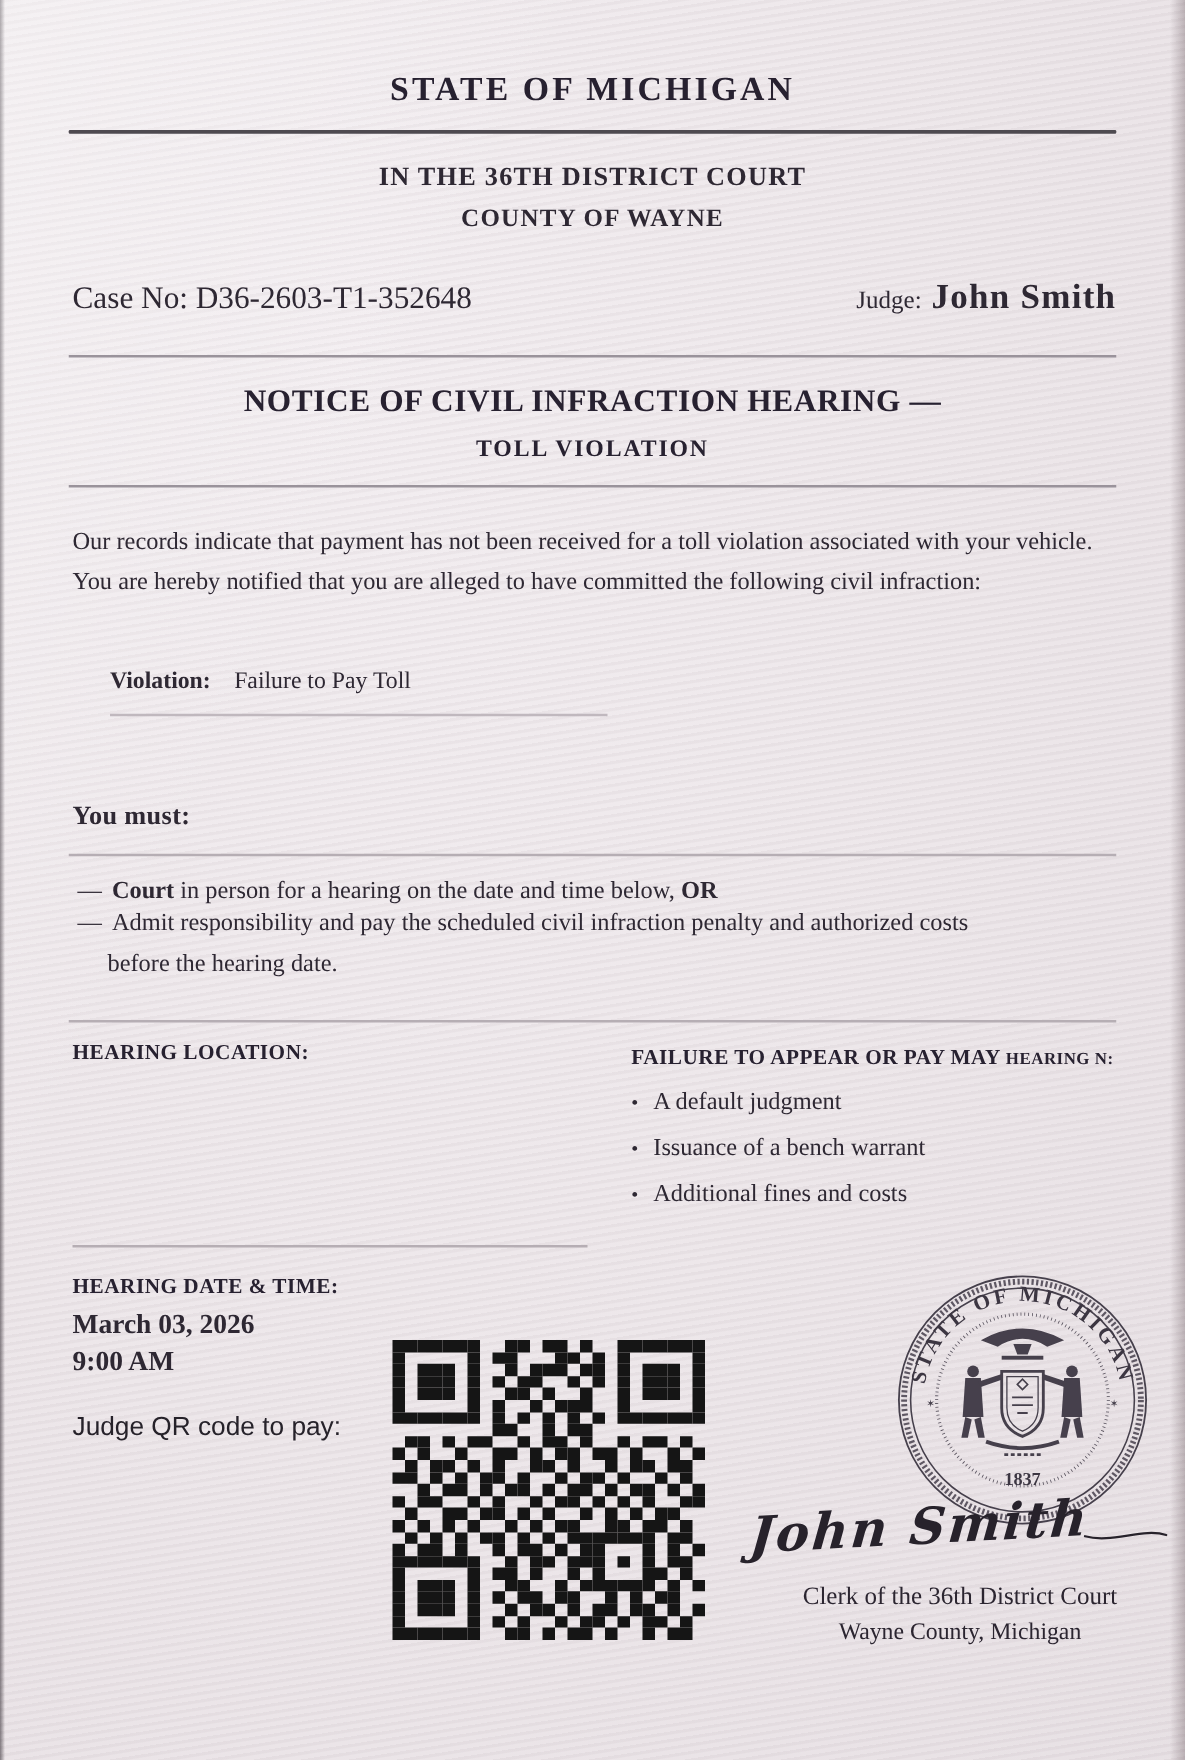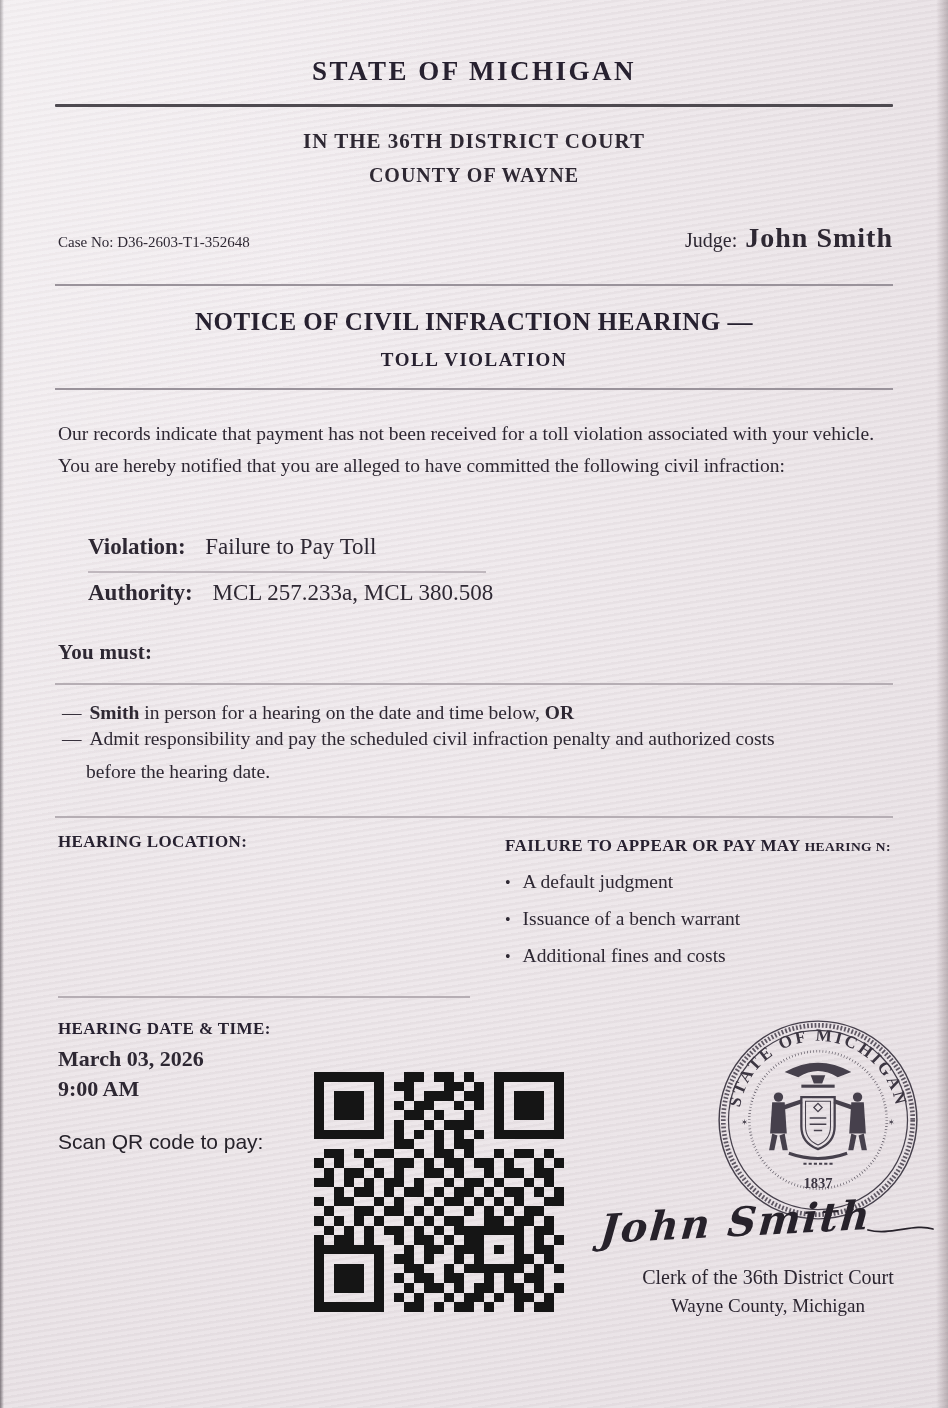--- a/index.html
+++ b/index.html
@@ -21,30 +21,30 @@
   .ctr{left:0;width:948px;text-align:center;}
   .rule-dark{height:3px;background:#4e4a50;border-radius:1px;}
   .rule-med{height:2px;background:#9a939b;}
   .rule-light{height:2px;background:#b6aeb4;}
 
   .state-head{top:56px;font-size:27px;font-weight:700;letter-spacing:2.5px;color:#272130;}
   .court1{top:129px;font-size:21px;font-weight:700;letter-spacing:1px;}
   .court2{top:164px;font-size:20px;font-weight:700;letter-spacing:1px;}
 
   .case-row{top:222px;left:58px;width:835px;display:flex;justify-content:space-between;align-items:baseline;}
-  .case-no{font-size:15px;}
+  .case-no{font-size:25px;}
   .judge{font-size:20px;}
   .judge .name{font-size:28px;font-weight:700;letter-spacing:1px;margin-left:8px;}
 
   .notice-title{top:308px;font-size:25px;font-weight:700;letter-spacing:0.5px;color:#272130;}
   .notice-sub{top:349px;font-size:19px;font-weight:700;letter-spacing:1.5px;color:#272130;}
 
   .intro{top:418px;left:58px;width:820px;font-size:19.5px;line-height:32px;}
 
-  .vio-row{left:88px;font-size:23px;text-align:right;}
+  .vio-row{left:88px;font-size:19px;text-align:right;}
   .vio-row .lbl{font-weight:700;margin-right:14px;}
   .vio-underline{top:571px;left:88px;width:398px;height:1.5px;background:#c0b8be;}
 
   .you-must{top:640px;left:58px;font-size:21px;font-weight:700;letter-spacing:0.3px;text-align:right;}
 
   .dashline{left:62px;width:710px;font-size:19.5px;line-height:33px;padding-left:24px;text-indent:-24px;}
   .dashline .dash{margin-right:8px;}
   .b{font-weight:700;}
 
   .col-head{font-size:17px;font-weight:700;letter-spacing:0.4px;color:#272130;}
@@ -99,30 +99,26 @@
   <div class="abs ctr notice-sub">TOLL VIOLATION</div>
   <div class="abs rule-med" style="top:388px;left:55px;width:838px;"></div>
 
   <div class="abs intro">Our records indicate that payment has not been received for a toll violation associated with your vehicle. You are hereby notified that you are alleged to have committed the following civil infraction:</div>
 
   <div class="abs vio-row" style="top:534px;">
     <span class="lbl">Violation:</span>
     <span>Failure to Pay Toll</span>
   </div>
   <div class="abs vio-underline"></div>
-  <div class="abs vio-row" style="top:580px;">
-    <span class="lbl">Authority:</span>
-    <span>MCL 257.233a, MCL 380.508</span>
-  </div>
 
   <div class="abs you-must">You must:</div>
   <div class="abs rule-light" style="top:683px;left:55px;width:838px;"></div>
 
   <div class="abs dashline" style="top:696px;">
-    <span class="dash">—</span><span class="b">Smith</span><span> in person for a hearing on the date and time below, </span><span class="b">OR</span>
+    <span class="dash">—</span><span class="b">Court</span><span> in person for a hearing on the date and time below, </span><span class="b">OR</span>
   </div>
   <div class="abs dashline" style="top:722px;">
     <span class="dash">—</span><span>Admit responsibility and pay the scheduled civil infraction penalty and authorized costs before the hearing date.</span>
   </div>
 
   <div class="abs rule-light" style="top:816px;left:55px;width:838px;"></div>
 
   <div class="abs col-head" style="top:832px;left:58px;">HEARING LOCATION:</div>
   <div class="abs rule-light" style="top:996px;left:58px;width:412px;"></div>
 
@@ -131,21 +127,21 @@
   </div>
   <div class="abs cons-list">
     <div><span class="blt">•</span><span>A default judgment</span></div>
     <div><span class="blt">•</span><span>Issuance of a bench warrant</span></div>
     <div><span class="blt">•</span><span>Additional fines and costs</span></div>
   </div>
 
   <div class="abs col-head dt-head">HEARING DATE &amp; TIME:</div>
   <div class="abs dt-date">March 03, 2026</div>
   <div class="abs dt-time">9:00 AM</div>
-  <div class="abs scan-lbl">Scan QR code to pay:</div>
+  <div class="abs scan-lbl">Judge QR code to pay:</div>
 
   <div id="qr" class="abs">
       <div class="qm on"></div>
       <div class="qm on"></div>
       <div class="qm on"></div>
       <div class="qm on"></div>
       <div class="qm on"></div>
       <div class="qm on"></div>
       <div class="qm on"></div>
       <div class="qm"></div>

